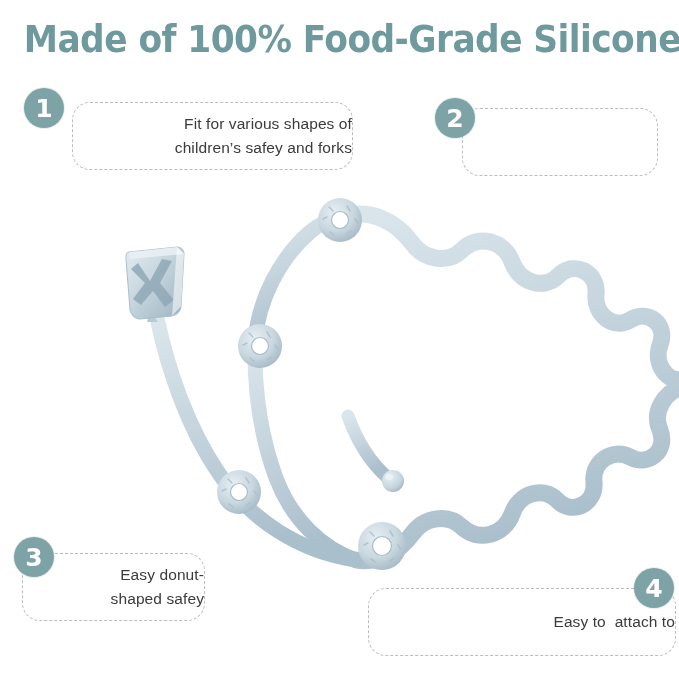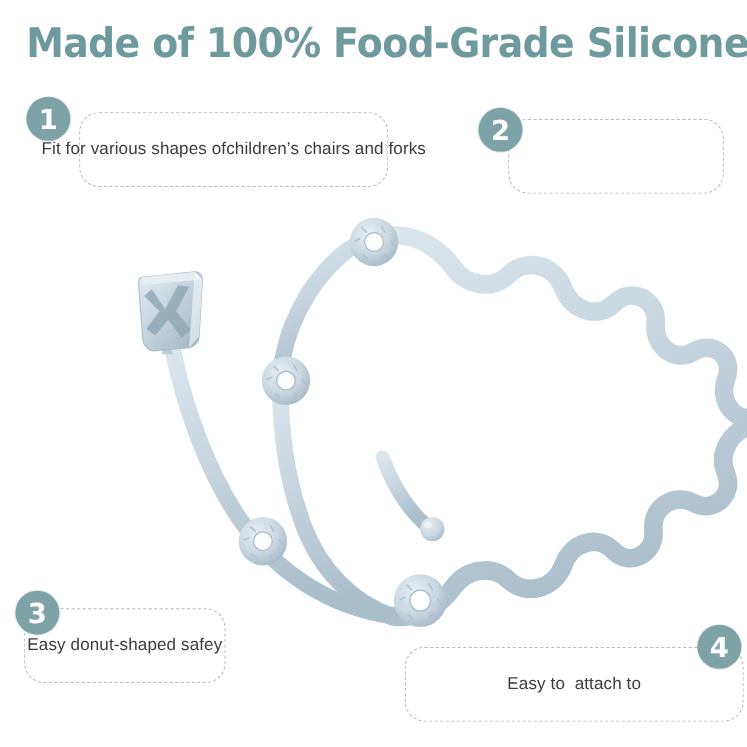--- a/index.html
+++ b/index.html
@@ -38,22 +38,22 @@
   }
 
   
   .callout {
     position: absolute;
     box-sizing: border-box;
     border: 1.4px dashed #bcbcbc;
     border-radius: 18px;
     background: transparent;
     display: flex;
-    flex-direction: row;
-    align-items: center;
+    flex-direction: column;
+    align-items: flex-end;
     justify-content: center;
   }
   .callout .line {
     font-family: "Liberation Sans", sans-serif;
     font-size: 15.5px;
     font-weight: 300;
     color: #3b3b3b;
     line-height: 1.55;
     white-space: pre;
     text-align: center;
@@ -260,21 +260,21 @@
         <line x1="371" y1="559" x2="375" y2="562"></line>
         <line x1="390" y1="561" x2="394" y2="558"></line>
         <line x1="364" y1="545" x2="368" y2="543"></line>
       </g>
     </g>
   </svg>
 
   <div class="badge" id="badge-1">1</div>
   <div class="callout" id="box-1">
     <div class="line">Fit for various shapes of</div>
-    <div class="line">children’s chairs and forks</div>
+    <div class="line">children’s safey and forks</div>
   </div>
 
   <div class="badge" id="badge-2">2</div>
   <div class="callout" id="box-2">
   </div>
 
   <div class="badge" id="badge-3">3</div>
   <div class="callout" id="box-3">
     <div class="line">Easy donut-</div>
     <div class="line">shaped safey</div>

